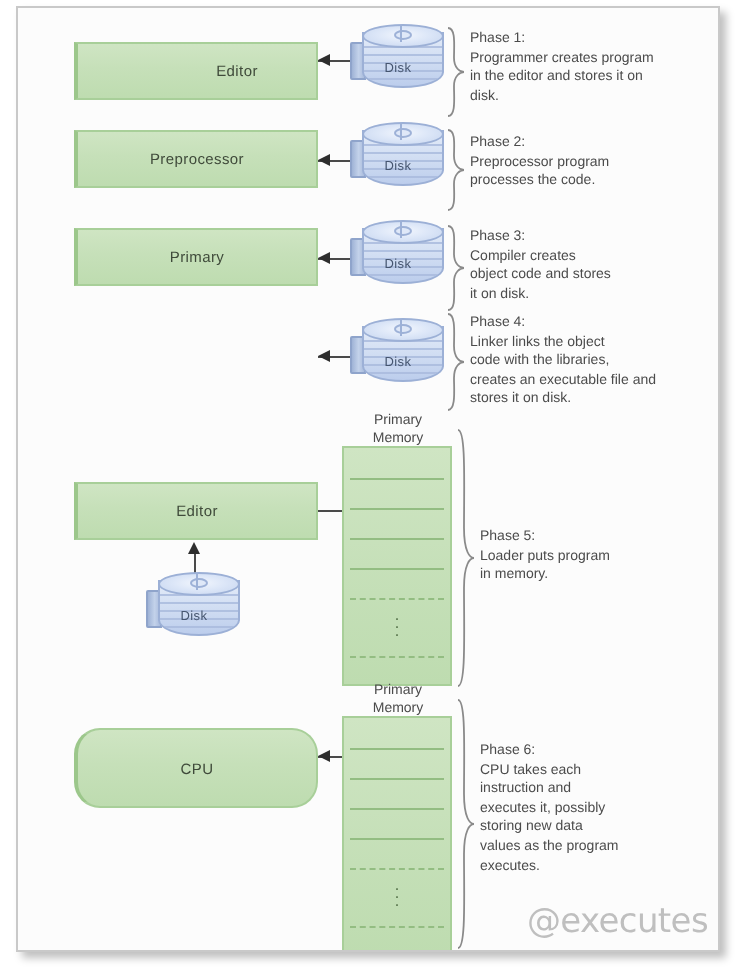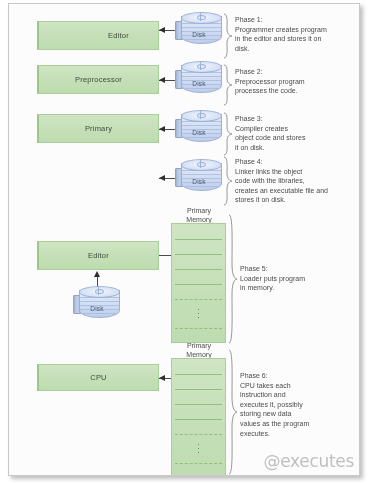--- a/index.html
+++ b/index.html
@@ -415,21 +415,21 @@
     <span class="ptitle">Phase 5:</span>
     <span class="pline">Loader puts program</span>
     <span class="pline">in memory.</span>
   </div>
 
   <div class="mem-title" style="left:160px; top:337px;">
     <span>Primary</span><br>
     <span>Memory</span>
   </div>
 
-  <div class="proc-box" style="left:28px; top:360px; width:122px; height:27px;">
+  <div class="proc-box" style="left:28px; top:360px; width:122px; height:40px;border-radius:13px;">
     <span class="proc-label">CPU</span>
   </div>
   <div class="hline" style="left:150px; top:374px; width:36px;"></div>
   <div class="arrow-l" style="left:150px; top:371px;"></div>
   <div class="arrow-r" style="left:180px; top:371px;"></div>
 
   <div class="mem-col" style="left:162px; top:354px; height:120px;">
     <div class="cellline" style="top:15px;"></div>
     <div class="cellline" style="top:30px;"></div>
     <div class="cellline" style="top:45px;"></div>

